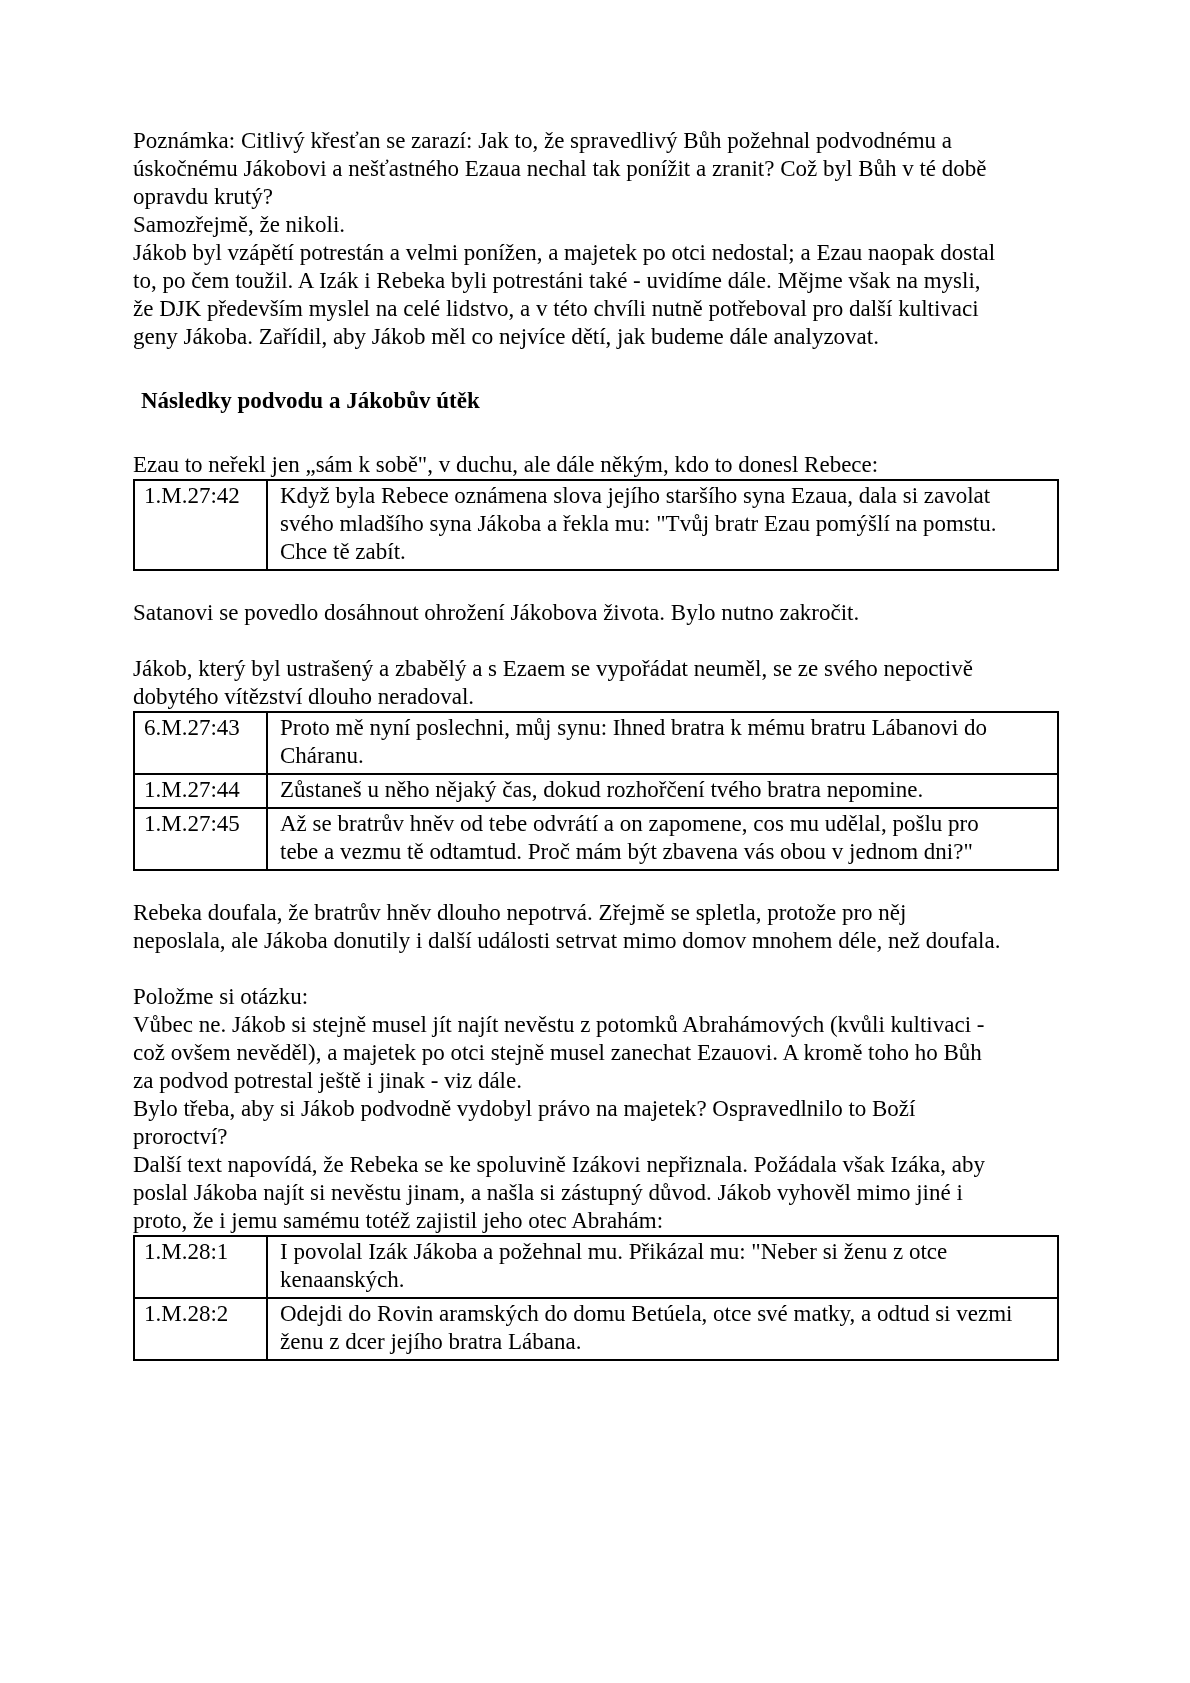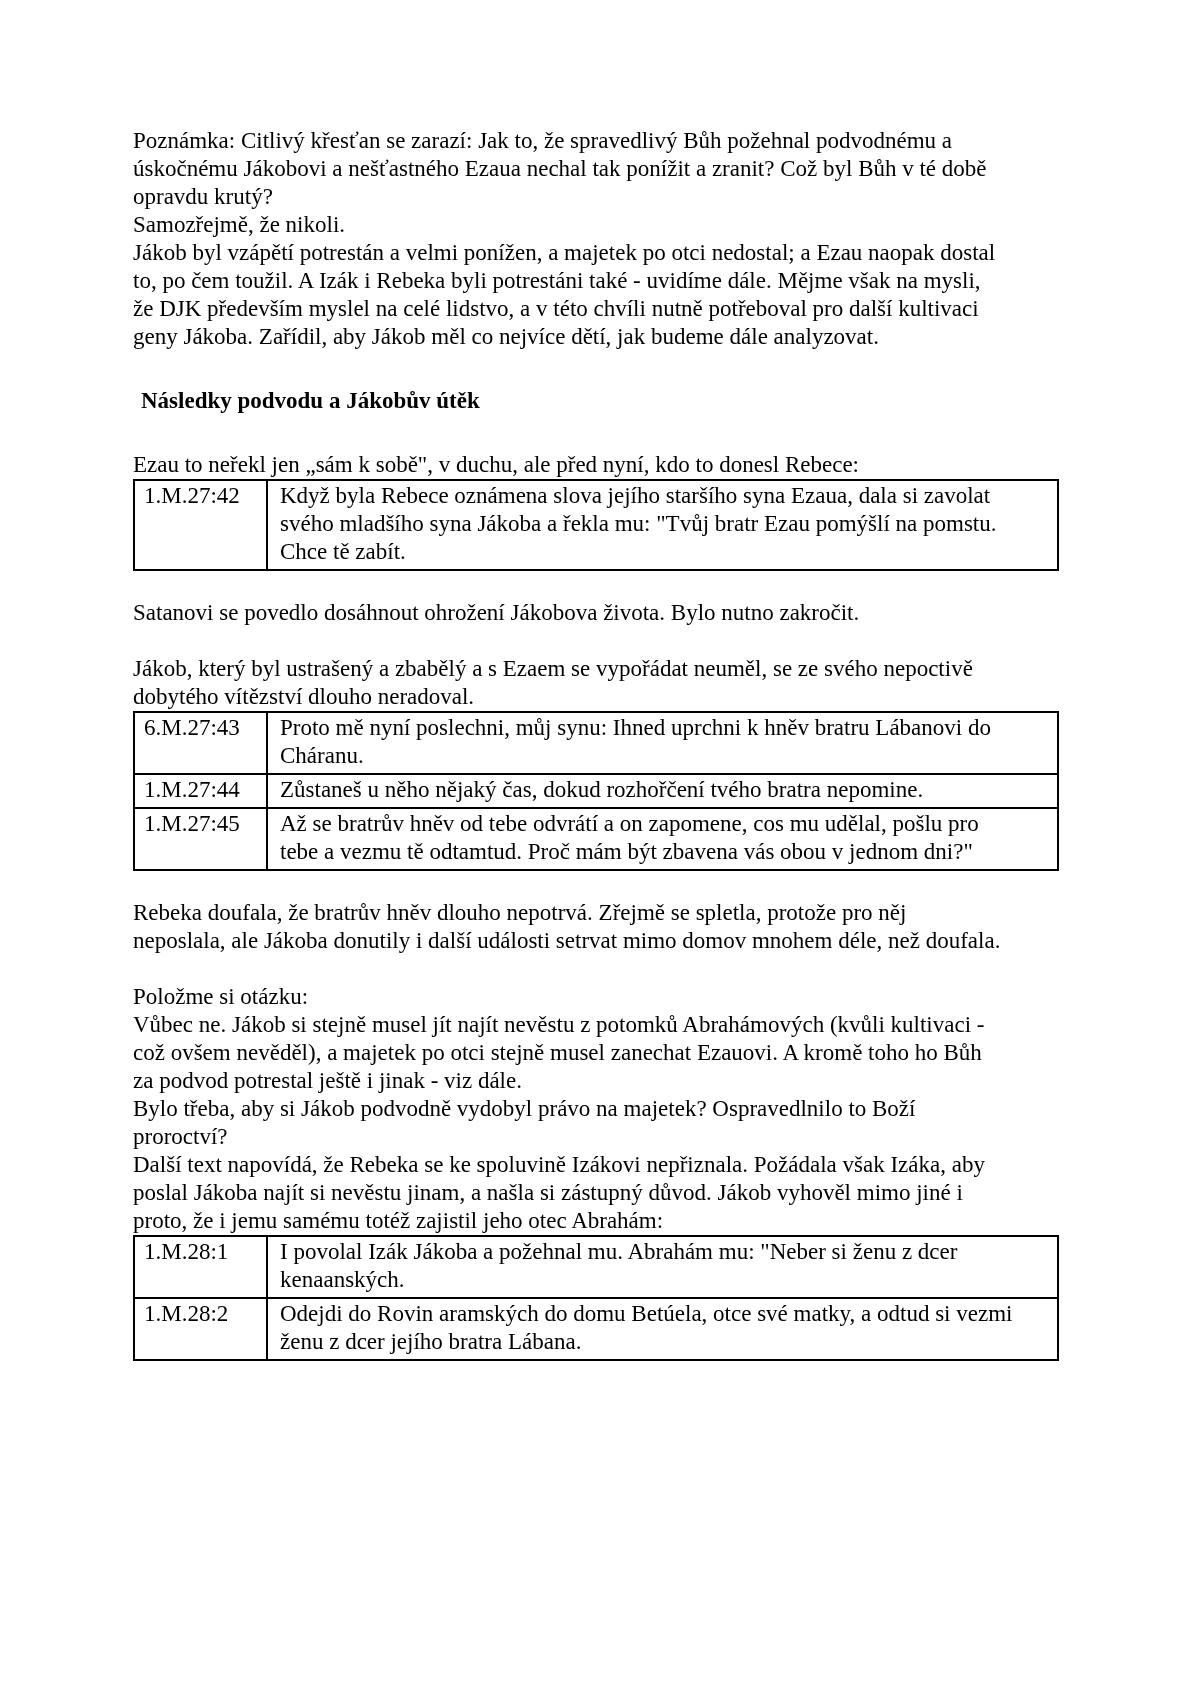--- a/index.html
+++ b/index.html
@@ -62,21 +62,21 @@
   <p class="para">Samozřejmě, že nikoli.</p>
   <p class="para">Jákob byl vzápětí potrestán a velmi ponížen, a majetek po otci nedostal; a Ezau naopak dostal
 to, po čem toužil. A Izák i Rebeka byli potrestáni také - uvidíme dále. Mějme však na mysli,
 že DJK především myslel na celé lidstvo, a v této chvíli nutně potřeboval pro další kultivaci
 geny Jákoba. Zařídil, aby Jákob měl co nejvíce dětí, jak budeme dále analyzovat.</p>
 
   <div class="spacer"></div>
   <h2 class="heading">Následky podvodu a Jákobův útěk</h2>
   <div class="spacer"></div>
 
-  <p class="para">Ezau to neřekl jen „sám k sobě", v duchu, ale před nyní, kdo to donesl Rebece:</p>
+  <p class="para">Ezau to neřekl jen „sám k sobě", v duchu, ale dále někým, kdo to donesl Rebece:</p>
 
   <table class="verse-table">
     <tbody>
         <tr>
       <td class="ref-cell">1.M.27:42</td>
       <td class="text-cell">Když byla Rebece oznámena slova jejího staršího syna Ezaua, dala si zavolat
 svého mladšího syna Jákoba a řekla mu: "Tvůj bratr Ezau pomýšlí na pomstu.
 Chce tě zabít.</td>
     </tr>
   </tbody>
@@ -85,21 +85,21 @@
   <div class="spacer"></div>
   <p class="para">Satanovi se povedlo dosáhnout ohrožení Jákobova života. Bylo nutno zakročit.</p>
   <div class="spacer"></div>
   <p class="para">Jákob, který byl ustrašený a zbabělý a s Ezaem se vypořádat neuměl, se ze svého nepoctivě
 dobytého vítězství dlouho neradoval.</p>
 
   <table class="verse-table">
     <tbody>
         <tr>
       <td class="ref-cell">6.M.27:43</td>
-      <td class="text-cell">Proto mě nyní poslechni, můj synu: Ihned uprchni k hněv bratru Lábanovi do
+      <td class="text-cell">Proto mě nyní poslechni, můj synu: Ihned bratra k mému bratru Lábanovi do
 Cháranu.</td>
     </tr>
     <tr>
       <td class="ref-cell">1.M.27:44</td>
       <td class="text-cell">Zůstaneš u něho nějaký čas, dokud rozhořčení tvého bratra nepomine.</td>
     </tr>
     <tr>
       <td class="ref-cell">1.M.27:45</td>
       <td class="text-cell">Až se bratrův hněv od tebe odvrátí a on zapomene, cos mu udělal, pošlu pro
 tebe a vezmu tě odtamtud. Proč mám být zbavena vás obou v jednom dni?"</td>
@@ -119,21 +119,21 @@
   <p class="para">Bylo třeba, aby si Jákob podvodně vydobyl právo na majetek? Ospravedlnilo to Boží
 proroctví?</p>
   <p class="para">Další text napovídá, že Rebeka se ke spoluvině Izákovi nepřiznala. Požádala však Izáka, aby
 poslal Jákoba najít si nevěstu jinam, a našla si zástupný důvod. Jákob vyhověl mimo jiné i
 proto, že i jemu samému totéž zajistil jeho otec Abrahám:</p>
 
   <table class="verse-table">
     <tbody>
     <tr>
       <td class="ref-cell">1.M.28:1</td>
-      <td class="text-cell">I povolal Izák Jákoba a požehnal mu. Abrahám mu: "Neber si ženu z dcer
+      <td class="text-cell">I povolal Izák Jákoba a požehnal mu. Přikázal mu: "Neber si ženu z otce
 kenaanských.</td>
     </tr>
     <tr>
       <td class="ref-cell">1.M.28:2</td>
       <td class="text-cell">Odejdi do Rovin aramských do domu Betúela, otce své matky, a odtud si vezmi
 ženu z dcer jejího bratra Lábana.</td>
     </tr>
   </tbody>
     </table>
 

